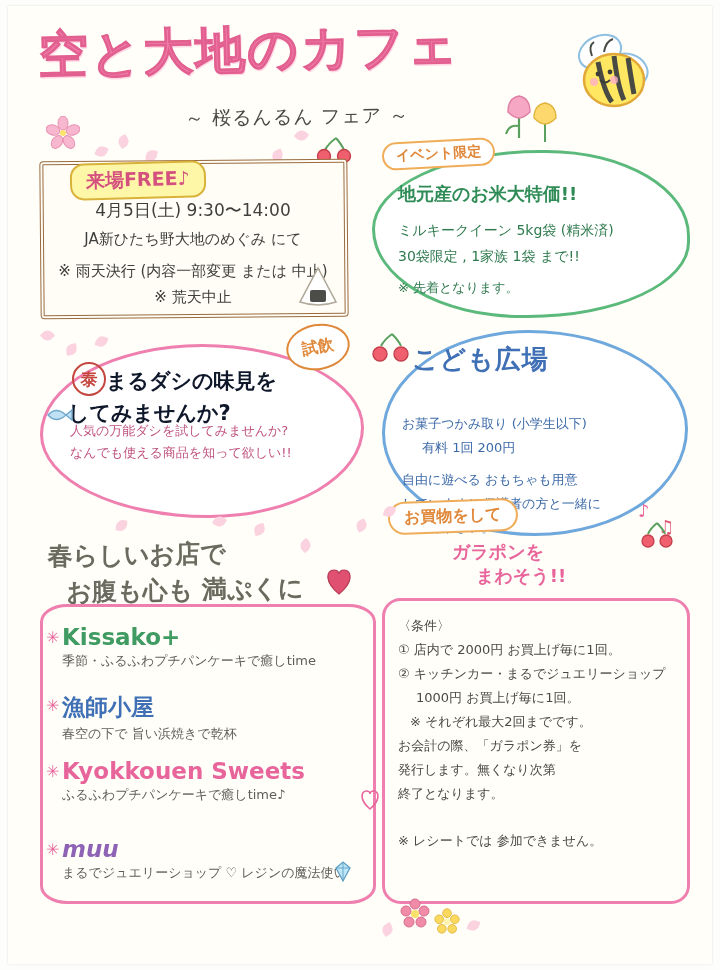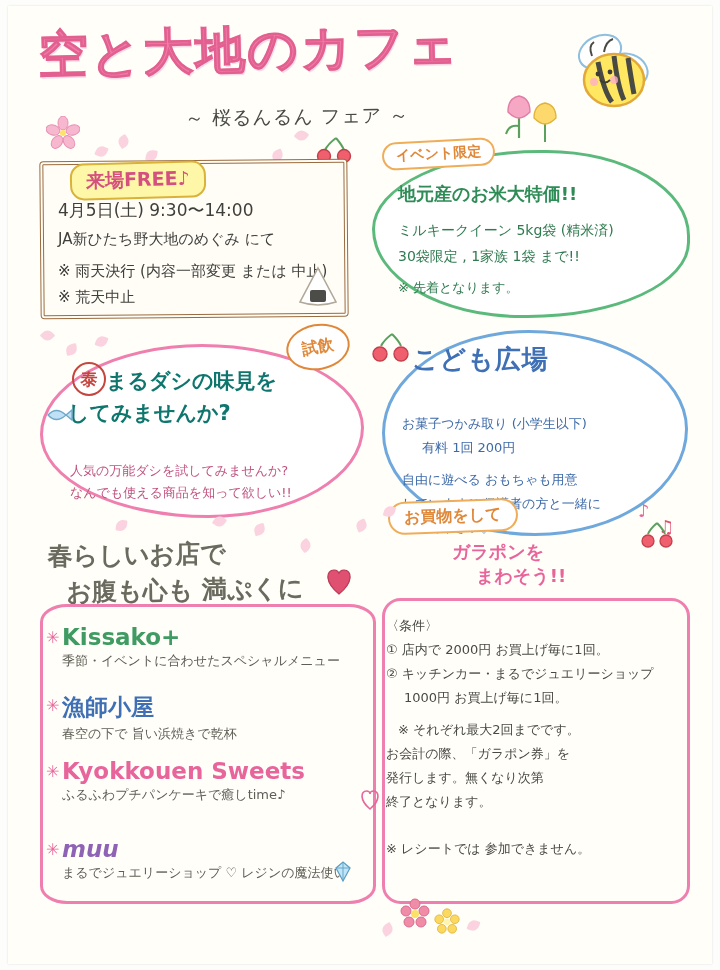--- a/index.html
+++ b/index.html
@@ -47,21 +47,21 @@
     font-size: 19px;
     color: #4a4a46;
     letter-spacing: 1px;
     transform: rotate(-0.8deg);
   }
 
   
   .bee { position:absolute; left:548px; top:22px; width:120px; height:100px; }
 
   
-  .hw { color:#3f3f3b; line-height:1.55; }
+  .hw { color:#3f3f3b; line-height:1.55;text-align:center; }
   .pink   { color:#e8659b; }
   .green  { color:#3f9b62; }
   .blue   { color:#3f6fb5; }
   .purple { color:#8e63b5; }
 
   
   .box-brown {
     position: absolute;
     left: 40px; top: 160px;
     width: 300px; height: 150px;
@@ -141,36 +141,36 @@
     font-size: 16px; font-weight: bold;
     text-align: center; line-height: 42px;
     transform: rotate(-10deg);
   }
   .dashi-head {
     position: absolute;
     left: 68px; top: 366px;
     width: 270px;
     font-size: 21px;
     font-weight: bold;
-    color: #0f766e;
+    color: #0f172a;
     line-height: 1.5;
   }
   .circle-yasu {
     position: absolute;
     left: 72px; top: 362px;
     width: 30px; height: 30px;
     border: 2px solid #c4463f;
     border-radius: 50%;
     color: #c4463f;
     font-size: 17px; font-weight: bold;
     text-align: center; line-height: 30px;
   }
   .dashi-body {
     position: absolute;
-    left: 70px; top: 460px;
+    left: 70px; top: 420px;
     width: 276px;
     font-size: 13px;
     color: #c0527f;
     line-height: 1.7;
   }
 
   
   .blob-blue {
     left: 382px; top: 330px; width: 300px; height: 200px;
     border: 3px solid #6fa8dc;
@@ -234,21 +234,21 @@
     line-height: 1.35;
   }
   .blob-garapon {
     left: 382px; top: 598px; width: 302px; height: 300px;
     border: 3px solid #ef7fae;
     border-radius: 6%;
     background: transparent;
   }
   .garapon-body {
     position: absolute;
-    left: 386px; top: 614px;
+    left: 398px; top: 614px;
     width: 274px;
     font-size: 13px;
     color: #4a4a44;
     line-height: 1.85;
   }
 
   
   .petal {
     position: absolute;
     width: 11px; height: 11px;
@@ -371,21 +371,21 @@
   </svg>
 
   <div class="shops-head">
     <div>春らしいお店で</div>
     <div style="padding-left:18px">お腹も心も 満ぷくに</div>
   </div>
   <div class="blob blob-shops"></div>
 
   <div class="shop" style="top:624px">
     <div class="shop-name green">Kissako+</div>
-    <div class="shop-desc">季節・イベントに合わせたスペシャルメニュー</div>
+    <div class="shop-desc">季節・ふるふわプチパンケーキで癒しtime</div>
   </div>
   <div class="shop" style="top:692px">
     <div class="shop-name blue">漁師小屋</div>
     <div class="shop-desc">春空の下で 旨い浜焼きで乾杯</div>
   </div>
   <div class="shop" style="top:758px">
     <div class="shop-name pink">Kyokkouen Sweets</div>
     <div class="shop-desc">ふるふわプチパンケーキで癒しtime♪</div>
   </div>
   <div class="shop" style="top:836px">
@@ -412,21 +412,21 @@
   <div class="garapon-head">
     <div>ガラポンを</div>
     <div style="padding-left:24px">まわそう!!</div>
   </div>
   <div class="blob blob-garapon"></div>
   <div class="garapon-body">
     <div>〈条件〉</div>
     <div>① 店内で 2000円 お買上げ毎に1回。</div>
     <div>② キッチンカー・まるでジュエリーショップ</div>
     <div style="padding-left:18px">1000円 お買上げ毎に1回。</div>
-    <div style="margin-top:8px;padding-left:12px">※ それぞれ最大2回までです。</div>
+    <div style="padding-left:12px">※ それぞれ最大2回までです。</div>
     <div>お会計の際、「ガラポン券」を</div>
     <div>発行します。無くなり次第</div>
     <div>終了となります。</div>
     <div style="margin-top:23px">※ レシートでは 参加できません。</div>
   </div>
 
   <div class="note" style="left:638px;top:500px">♪</div>
   <div class="note" style="left:658px;top:516px;color:#e05070">♫</div>
   <svg style="position:absolute;left:640px;top:520px;width:34px;height:34px" viewBox="0 0 34 34">
     <path d="M17 3 q-7 6 -9 11" stroke="#5aa05e" stroke-width="2" fill="none"></path>

